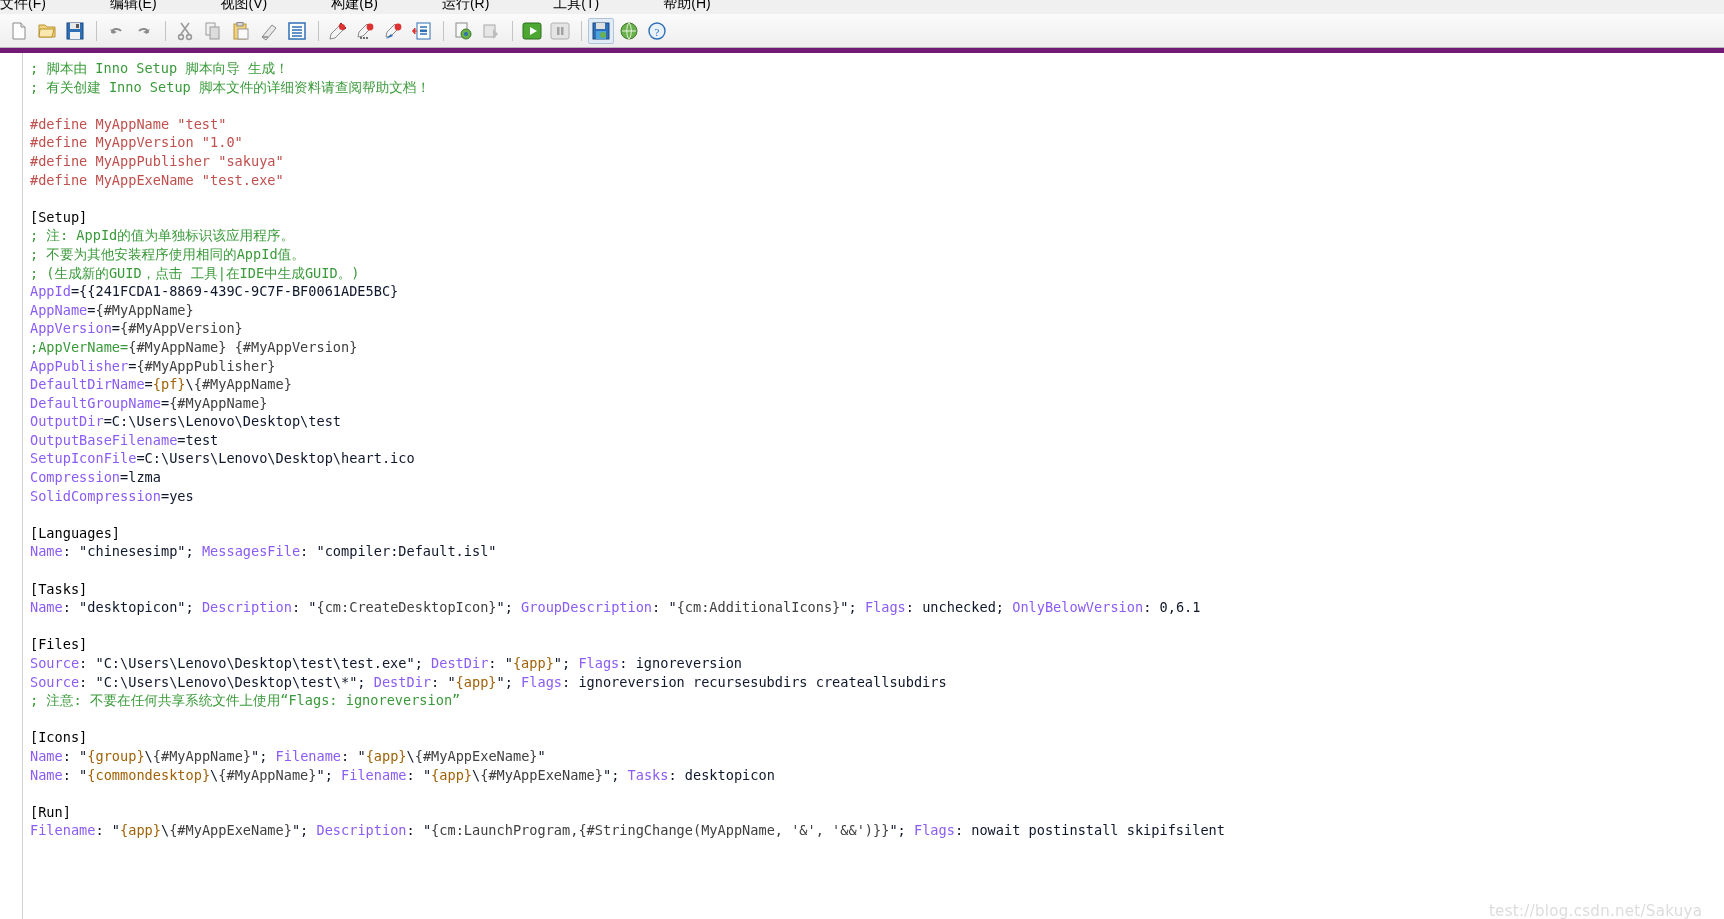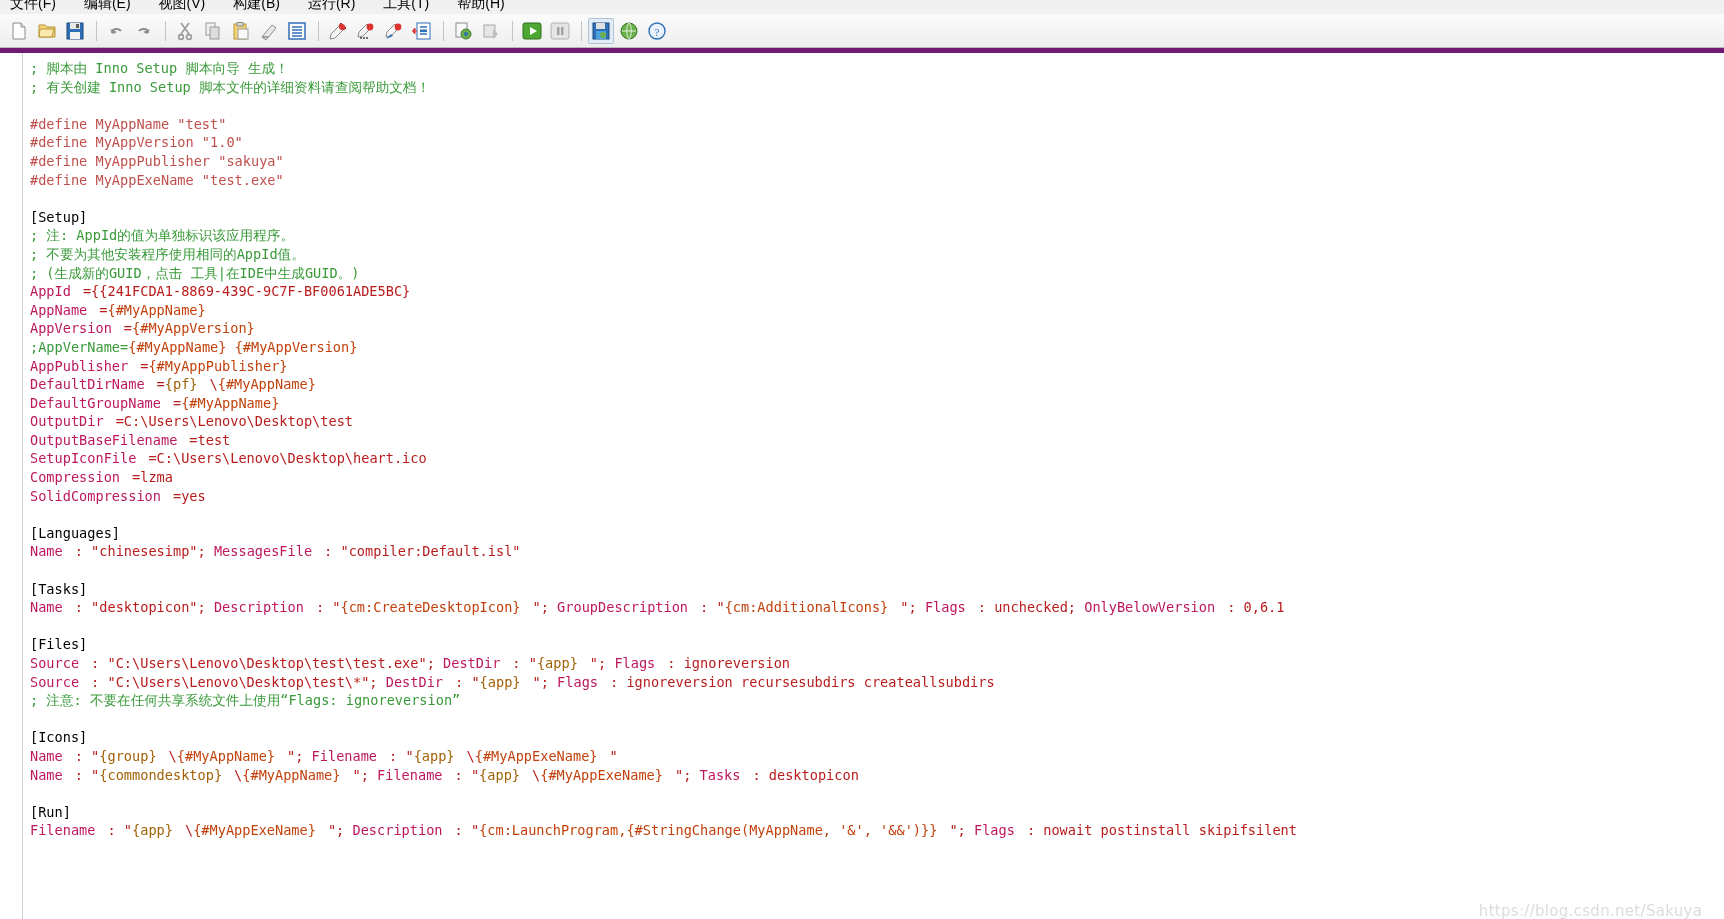--- a/index.html
+++ b/index.html
@@ -8,23 +8,23 @@
     background:#ffffff;
     font-family:"Liberation Sans", sans-serif;
     overflow:hidden;
   }
   
   .menubar{
     height:14px;
     background:#f0f0f0;
     display:flex;
     align-items:flex-start;
-    padding-left:10px;
     box-sizing:border-box;
     overflow:hidden;
+    gap:36px;
   }
   .menubar .mi{
     font-size:14px;
     color:#000;
     margin-right:28px;
     line-height:14px;
     white-space:nowrap;
     position:relative;
     top:-4px;
   }
@@ -75,24 +75,24 @@
     font-size:13.6px;
     line-height:18.6px;
     white-space:pre;
     color:#000000;
   }
   .code .ln{height:18.6px;}
   
   .c-comment{color:#3a9a3a;}
   .c-define{color:#c0504d;}
   .c-section{color:#000000;font-weight:normal;}
-  .c-key{color:#be185d;}
-  .c-const{color:#c2410c;}
+  .c-key{color:#8b5cf6;}
+  .c-const{color:#404040;}
   .c-dir{color:#a16207;}
-  .c-plain{color:#b91c1c;margin-left:12px;}
+  .c-plain{color:#0f172a;}
   .watermark{
     position:absolute;
     right:14px;bottom:4px;
     font-family:"DejaVu Sans","Liberation Sans",sans-serif;
     font-size:15px;
     color:#dcdcdc;
     letter-spacing:.3px;
     white-space:nowrap;
   }
 </style>
@@ -259,14 +259,14 @@
       <svg width="20" height="20" viewBox="0 0 20 20">
         <circle cx="10" cy="10" r="8" fill="#e9f2fb" stroke="#2f6fb5" stroke-width="1.4"></circle>
         <text x="10" y="14.5" font-size="11" text-anchor="middle" fill="#2f6fb5" font-family="Liberation Serif, serif">?</text>
       </svg>
     </div>
   </div>
 
 <div class="editor">
   <div class="gutter"></div>
   <div class="code" id="code"><div class="ln"><span class="c-comment">; 脚本由 Inno Setup 脚本向导 生成！</span></div><div class="ln"><span class="c-comment">; 有关创建 Inno Setup 脚本文件的详细资料请查阅帮助文档！</span></div><div class="ln">&nbsp;</div><div class="ln"><span class="c-define">#define MyAppName "test"</span></div><div class="ln"><span class="c-define">#define MyAppVersion "1.0"</span></div><div class="ln"><span class="c-define">#define MyAppPublisher "sakuya"</span></div><div class="ln"><span class="c-define">#define MyAppExeName "test.exe"</span></div><div class="ln">&nbsp;</div><div class="ln"><span class="c-section">[Setup]</span></div><div class="ln"><span class="c-comment">; 注: AppId的值为单独标识该应用程序。</span></div><div class="ln"><span class="c-comment">; 不要为其他安装程序使用相同的AppId值。</span></div><div class="ln"><span class="c-comment">; (生成新的GUID，点击 工具|在IDE中生成GUID。)</span></div><div class="ln"><span class="c-key">AppId</span><span class="c-plain">={{241FCDA1-8869-439C-9C7F-BF0061ADE5BC}</span></div><div class="ln"><span class="c-key">AppName</span><span class="c-plain">=</span><span class="c-const">{#MyAppName}</span></div><div class="ln"><span class="c-key">AppVersion</span><span class="c-plain">=</span><span class="c-const">{#MyAppVersion}</span></div><div class="ln"><span class="c-comment">;AppVerName=</span><span class="c-const">{#MyAppName}</span><span class="c-comment"> </span><span class="c-const">{#MyAppVersion}</span></div><div class="ln"><span class="c-key">AppPublisher</span><span class="c-plain">=</span><span class="c-const">{#MyAppPublisher}</span></div><div class="ln"><span class="c-key">DefaultDirName</span><span class="c-plain">=</span><span class="c-dir">{pf}</span><span class="c-plain">\</span><span class="c-const">{#MyAppName}</span></div><div class="ln"><span class="c-key">DefaultGroupName</span><span class="c-plain">=</span><span class="c-const">{#MyAppName}</span></div><div class="ln"><span class="c-key">OutputDir</span><span class="c-plain">=C:\Users\Lenovo\Desktop\test</span></div><div class="ln"><span class="c-key">OutputBaseFilename</span><span class="c-plain">=test</span></div><div class="ln"><span class="c-key">SetupIconFile</span><span class="c-plain">=C:\Users\Lenovo\Desktop\heart.ico</span></div><div class="ln"><span class="c-key">Compression</span><span class="c-plain">=lzma</span></div><div class="ln"><span class="c-key">SolidCompression</span><span class="c-plain">=yes</span></div><div class="ln">&nbsp;</div><div class="ln"><span class="c-section">[Languages]</span></div><div class="ln"><span class="c-key">Name</span><span class="c-plain">: "chinesesimp"; </span><span class="c-key">MessagesFile</span><span class="c-plain">: "compiler:Default.isl"</span></div><div class="ln">&nbsp;</div><div class="ln"><span class="c-section">[Tasks]</span></div><div class="ln"><span class="c-key">Name</span><span class="c-plain">: "desktopicon"; </span><span class="c-key">Description</span><span class="c-plain">: "</span><span class="c-const">{cm:CreateDesktopIcon}</span><span class="c-plain">"; </span><span class="c-key">GroupDescription</span><span class="c-plain">: "</span><span class="c-const">{cm:AdditionalIcons}</span><span class="c-plain">"; </span><span class="c-key">Flags</span><span class="c-plain">: unchecked; </span><span class="c-key">OnlyBelowVersion</span><span class="c-plain">: 0,6.1</span></div><div class="ln">&nbsp;</div><div class="ln"><span class="c-section">[Files]</span></div><div class="ln"><span class="c-key">Source</span><span class="c-plain">: "C:\Users\Lenovo\Desktop\test\test.exe"; </span><span class="c-key">DestDir</span><span class="c-plain">: "</span><span class="c-dir">{app}</span><span class="c-plain">"; </span><span class="c-key">Flags</span><span class="c-plain">: ignoreversion</span></div><div class="ln"><span class="c-key">Source</span><span class="c-plain">: "C:\Users\Lenovo\Desktop\test\*"; </span><span class="c-key">DestDir</span><span class="c-plain">: "</span><span class="c-dir">{app}</span><span class="c-plain">"; </span><span class="c-key">Flags</span><span class="c-plain">: ignoreversion recursesubdirs createallsubdirs</span></div><div class="ln"><span class="c-comment">; 注意: 不要在任何共享系统文件上使用“Flags: ignoreversion”</span></div><div class="ln">&nbsp;</div><div class="ln"><span class="c-section">[Icons]</span></div><div class="ln"><span class="c-key">Name</span><span class="c-plain">: "</span><span class="c-dir">{group}</span><span class="c-plain">\</span><span class="c-const">{#MyAppName}</span><span class="c-plain">"; </span><span class="c-key">Filename</span><span class="c-plain">: "</span><span class="c-dir">{app}</span><span class="c-plain">\</span><span class="c-const">{#MyAppExeName}</span><span class="c-plain">"</span></div><div class="ln"><span class="c-key">Name</span><span class="c-plain">: "</span><span class="c-dir">{commondesktop}</span><span class="c-plain">\</span><span class="c-const">{#MyAppName}</span><span class="c-plain">"; </span><span class="c-key">Filename</span><span class="c-plain">: "</span><span class="c-dir">{app}</span><span class="c-plain">\</span><span class="c-const">{#MyAppExeName}</span><span class="c-plain">"; </span><span class="c-key">Tasks</span><span class="c-plain">: desktopicon</span></div><div class="ln">&nbsp;</div><div class="ln"><span class="c-section">[Run]</span></div><div class="ln"><span class="c-key">Filename</span><span class="c-plain">: "</span><span class="c-dir">{app}</span><span class="c-plain">\</span><span class="c-const">{#MyAppExeName}</span><span class="c-plain">"; </span><span class="c-key">Description</span><span class="c-plain">: "</span><span class="c-const">{cm:LaunchProgram,{#StringChange(MyAppName, '&amp;', '&amp;&amp;')}}</span><span class="c-plain">"; </span><span class="c-key">Flags</span><span class="c-plain">: nowait postinstall skipifsilent</span></div></div>
-  <div class="watermark">https://blog.csdn.net/Sakuya_</div>
+  <div class="watermark">test://blog.csdn.net/Sakuya_</div>
 </div>
 
 </body></html>

